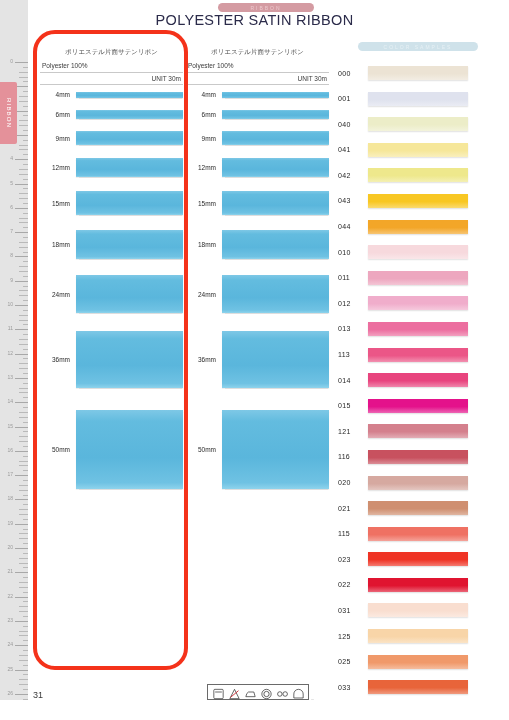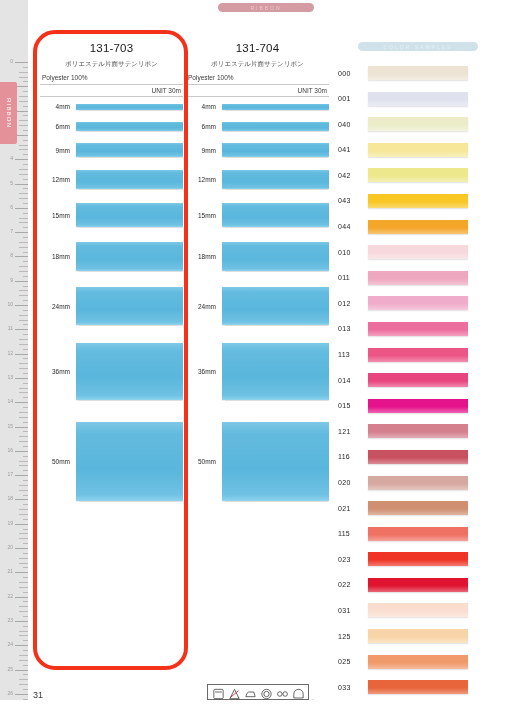--- a/index.html
+++ b/index.html
@@ -358,23 +358,23 @@
       </div>
     <div id="ribbon-tab">
       <span>RIBBON</span>
     </div>
   </div>
   <div id="ruler-foot"></div>
 
   <div id="header-banner">
     <span>RIBBON</span>
   </div>
+  <div id="page-title">POLYESTER SATIN RIBBON</div>
 
   <div class="product-col" id="product-col-1">
-    <div class="prod-code">131-703</div>
     <div class="prod-jp">ポリエステル片面サテンリボン</div>
     <div class="prod-comp">Polyester  100%</div>
     <div class="prod-divider"></div>
     <div class="prod-unit">UNIT  30m</div>
     <div class="prod-divider2"></div>
     <div class="swatch-list">
         <div class="swatch-row" style="margin-bottom: 12px;">
           <div class="swatch-label">4mm</div>
           <div class="swatch-band" style="height: 6px;"></div>
         </div>
@@ -407,21 +407,20 @@
           <div class="swatch-band" style="height: 57px;"></div>
         </div>
         <div class="swatch-row" style="margin-bottom: 22px;">
           <div class="swatch-label">50mm</div>
           <div class="swatch-band" style="height: 79px;"></div>
         </div>
       </div>
   </div>
 
   <div class="product-col" id="product-col-2">
-    <div class="prod-code">131-704</div>
     <div class="prod-jp">ポリエステル片面サテンリボン</div>
     <div class="prod-comp">Polyester  100%</div>
     <div class="prod-divider"></div>
     <div class="prod-unit">UNIT  30m</div>
     <div class="prod-divider2"></div>
     <div class="swatch-list">
         <div class="swatch-row" style="margin-bottom: 12px;">
           <div class="swatch-label">4mm</div>
           <div class="swatch-band" style="height: 6px;"></div>
         </div>

